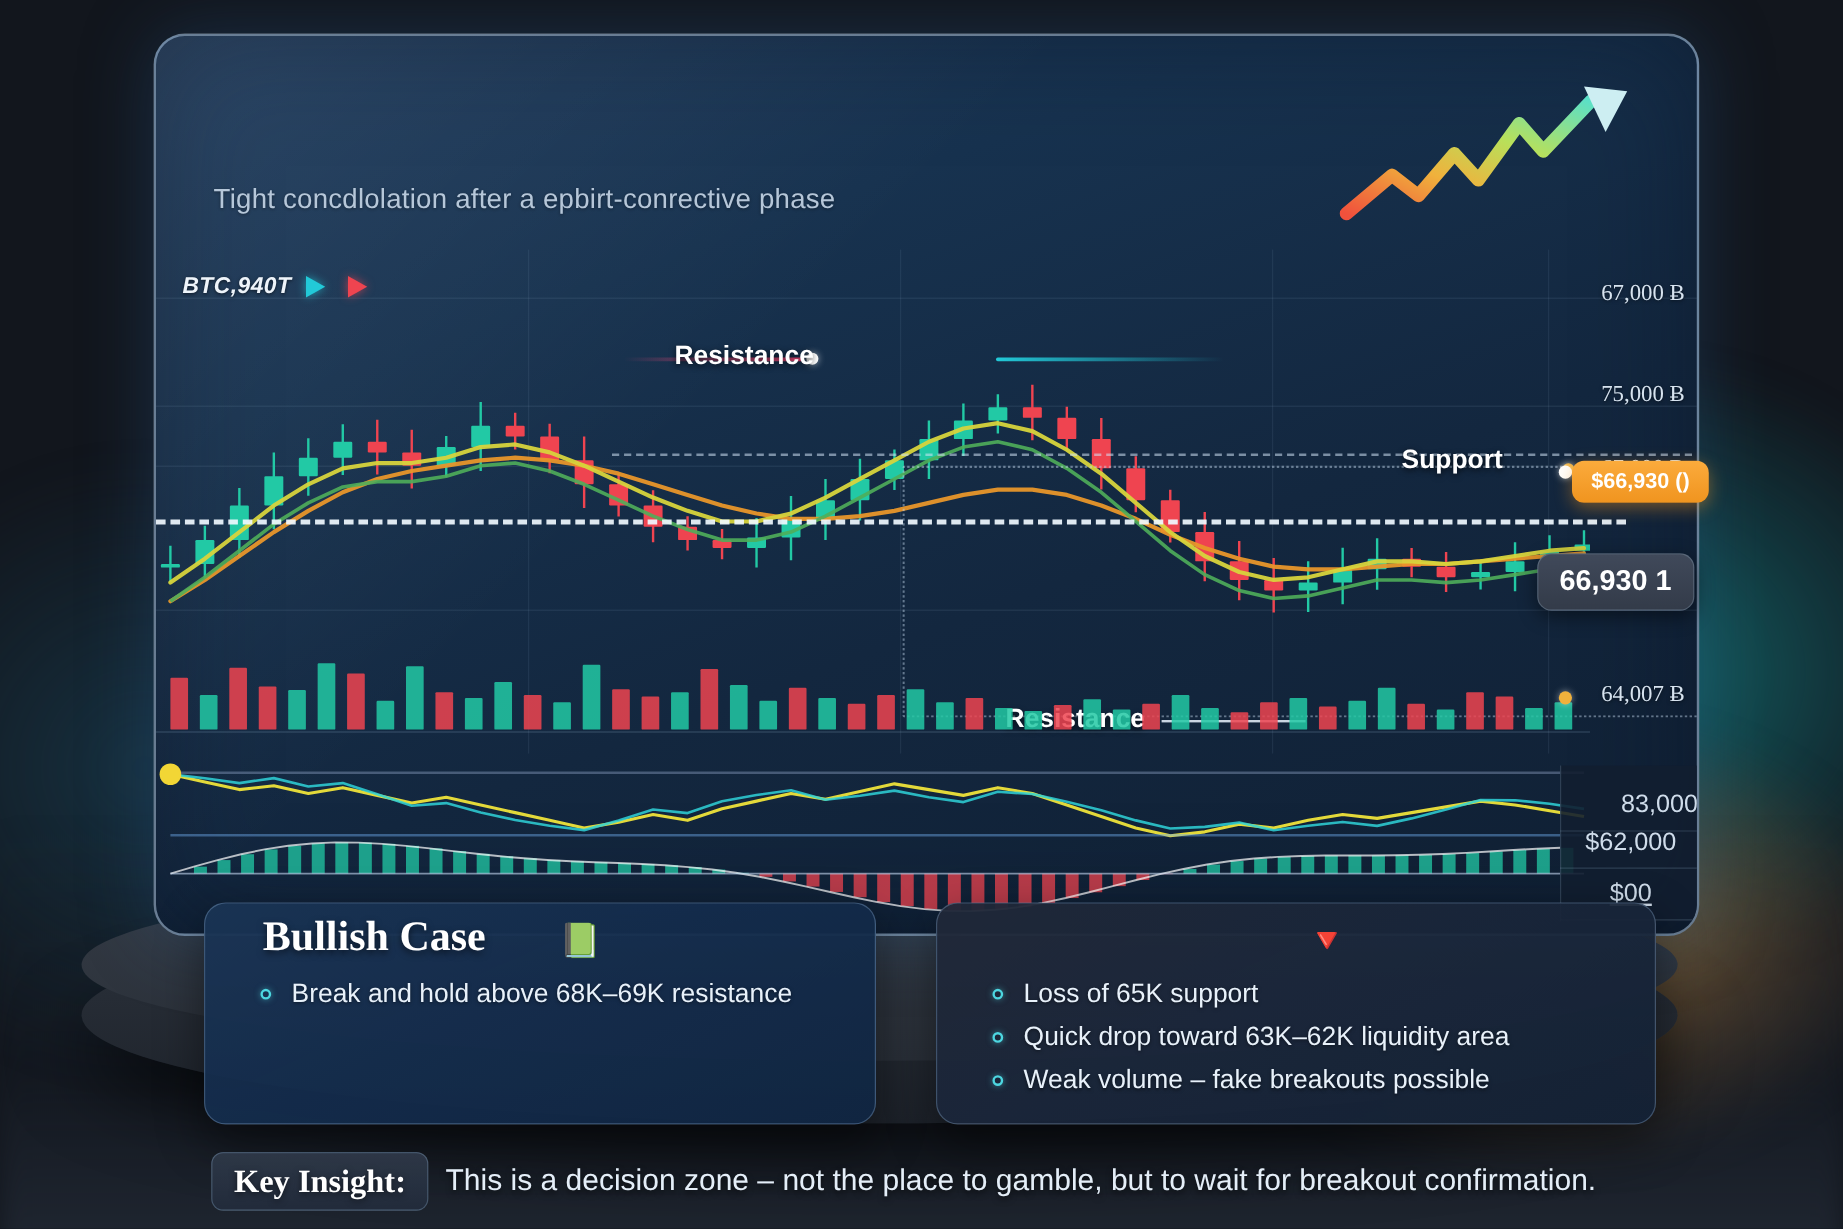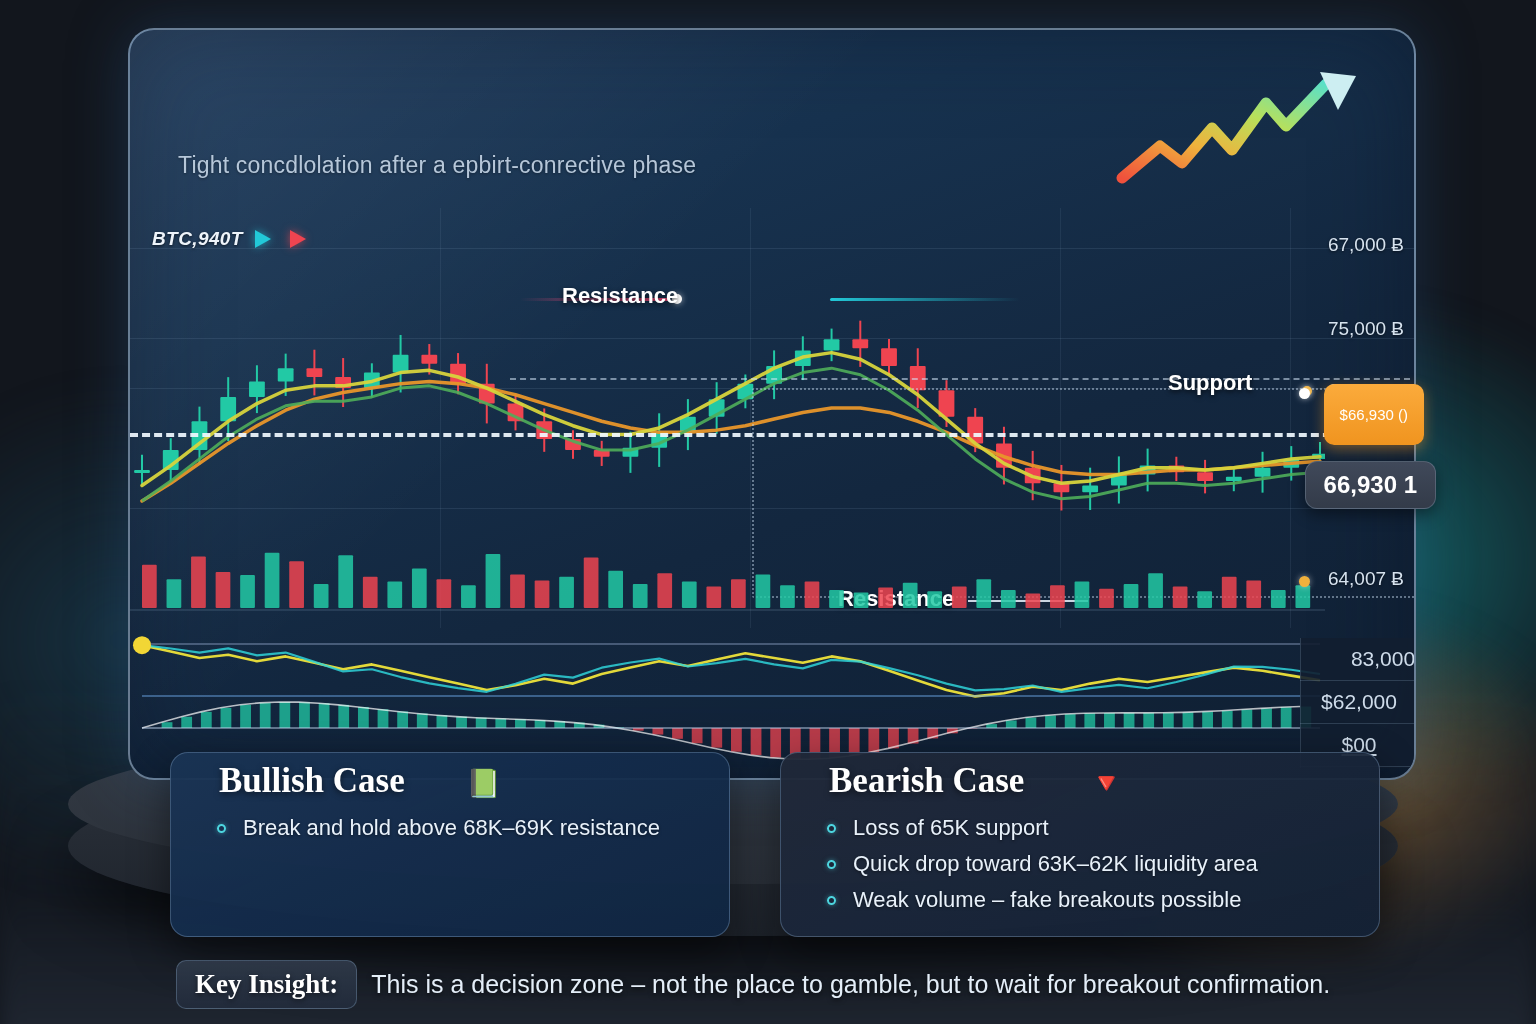--- a/index.html
+++ b/index.html
@@ -126,29 +126,30 @@
     position:absolute; height:0; border-top:2px dashed rgba(210,228,245,.55);
   }
   .dotted-box {
     position:absolute; border:2px dotted rgba(200,220,240,.45); border-radius:2px;
   }
   
   .price-axis { position:absolute; right:0; top:178px; width:120px; height:560px; }
   .price-tick {
     position:absolute; right:10px; font-size:19px; color:#d7e3ef; white-space:nowrap;
     text-shadow:0 1px 3px rgba(0,0,0,.55);
+    font-family:Liberation Serif, serif;
   }
   .price-tick-dot {
     position:absolute; width:11px; height:11px; border-radius:50%;
     box-shadow:0 0 6px rgba(255,255,255,.5);
   }
   .badge-orange {
-    position:absolute; right:8px; padding:22px 16px; border-radius:10px;
+    position:absolute; right:8px; padding:7px 16px; border-radius:10px;
     background:linear-gradient(to bottom,#fbab3c,#f0941f);
-    color:#ffffff; font-size:15px; font-weight:normal; white-space:nowrap;
+    color:#ffffff; font-size:18px; font-weight:bold; white-space:nowrap;
     box-shadow:0 4px 14px rgba(240,148,31,.45);
   }
   .badge-dark {
     position:absolute; right:8px; padding:9px 18px; border-radius:12px;
     background:linear-gradient(to bottom,#40495a,#333b49);
     color:#ffffff; font-size:24px; font-weight:bold; white-space:nowrap;
     border:1px solid rgba(160,185,210,.28);
     box-shadow:0 5px 16px rgba(0,0,0,.45);
   }
   
@@ -496,52 +497,51 @@
           <rect x="1111.4666666666667" y="501.5568020507742" width="10.798333333333334" height="18.443197949225805" fill="#22c9a5" opacity="0.75"></rect>
           <rect x="1131.1" y="500.3405714680344" width="10.798333333333334" height="19.659428531965602" fill="#22c9a5" opacity="0.75"></rect>
           <rect x="1150.7333333333333" y="499.24786078470663" width="10.798333333333334" height="20.75213921529337" fill="#22c9a5" opacity="0.75"></rect>
           <rect x="1170.3666666666666" y="498.49137689942216" width="10.798333333333334" height="21.508623100577836" fill="#22c9a5" opacity="0.75"></rect>
           <polyline points="12,520 31.633333333333333,514.205464858319 51.266666666666666,508.7258166659216 70.9,503.8492220154767 90.53333333333333,499.81304581905977 110.16666666666666,496.7847782014722 129.8,494.8498268880937 149.43333333333334,494.007331109038 169.06666666666666,494.1743346364617 188.7,495.1978042582486 208.33333333333331,496.87318336541705 227.96666666666667,498.96751031287016 247.6,501.2446756022718 267.23333333333335,503.4901874208372 286.8666666666667,505.5328824197338 306.5,507.26135054399566 326.1333333333333,508.63340464863967 345.76666666666665,509.6776592468221 365.4,510.4871120283706 385.0333333333333,511.2054609005872 404.66666666666663,512.0076513878537 424.3,513.0767554078648 443.93333333333334,514.5796699632574 463.56666666666666,516.6442529869308 483.2,519.3403700390778 502.8333333333333,522.6669244852924 522.4666666666667,526.5463265136298 542.1,530.8270865517519 561.7333333333333,535.2943757839636 581.3666666666667,539.6875675876987 601,543.7230444590039 620.6333333333333,547.1200007910343 640.2666666666667,549.6266501044055 659.9,551.0441894554932 679.5333333333333,551.2460898205051 699.1666666666666,550.1907472912335 718.8,547.9261981754069 738.4333333333333,544.5864029726541 758.0666666666666,540.3794573176115 777.6999999999999,535.5689046762552 797.3333333333333,530.4500219289763 816.9666666666667,525.3234534507394 836.6,520.4688301511475 856.2333333333333,516.1210005142591 875.8666666666667,512.4512221752508 895.5,509.55514390295485 915.1333333333333,507.4487026707223 934.7666666666667,506.07224163497307 954.4,505.3023068222418 974.0333333333333,504.969790631409 993.6666666666666,504.88244030265054 1013.3,504.8493062398762 1032.9333333333334,504.70451408280053 1052.5666666666666,504.3278252248357 1072.2,503.65979450357634 1091.8333333333333,502.70990530252624 1111.4666666666667,501.5568020507742 1131.1,500.3405714680344 1150.7333333333333,499.24786078470663 1170.3666666666666,498.49137689942216" fill="none" stroke="#ffffff" stroke-width="1.6" opacity="0.7"></polyline>
           <line x1="12" y1="520" x2="1190" y2="520" stroke="rgba(200,220,245,.6)" stroke-width="1.5"></line>
         </g>
     </svg>
 
     <div class="lower-axis-box">
-      <div class="lower-axis-row" style="top:0px;padding-left:48px;">83,000</div>
+      <div class="lower-axis-row" style="top:12px;padding-left:48px;">83,000</div>
       <div class="lower-axis-row" style="top:43px;">$62,000</div>
       <div class="lower-axis-row" style="top:86px;text-decoration:underline;">$00</div>
     </div>
   </div>
 
   <div class="price-axis">
     <div class="price-tick" style="top:26px;">67,000 Ƀ</div>
     <div class="price-tick" style="top:110px;">75,000 Ƀ</div>
     <div class="price-tick-dot" style="right:104px;top:180px;background:#ffffff;"></div>
     <div class="price-tick" style="top:172px;">67,000 Ƀ</div>
     <div class="price-tick-dot" style="right:104px;top:368px;background:#f0b13c;"></div>
     <div class="price-tick" style="top:360px;">64,007 Ƀ</div>
   </div>
 </div>
 
 <div class="badge-orange" style="position:absolute;right:112px;top:384px;">$66,930 ()</div>
-<div class="badge-dark" style="position:absolute;right:100px;top:461px;margin-left:40px;">66,930 1</div>
+<div class="badge-dark" style="position:absolute;right:124px;top:461px;margin-left:40px;">66,930 1</div>
 
 <div class="card card-bull">
   <div class="card-title">Bullish Case</div>
   <div class="card-emoji" style="left:295px;">📗</div>
   <div class="bullets">
     <div class="bullet">
       <span class="bullet-dot"></span>
       <span class="bullet-text">Break and hold above 68K–69K resistance</span>
     </div>
   </div>
 </div>
 
 <div class="card card-bear">
-  <div class="card-title">Bearish Case</div>
   <div class="card-emoji" style="left:308px;">🔻</div>
   <div class="bullets">
     <div class="bullet">
       <span class="bullet-dot"></span>
       <span class="bullet-text">Loss of 65K support</span>
     </div>
     <div class="bullet">
       <span class="bullet-dot"></span>
       <span class="bullet-text">Quick drop toward 63K–62K liquidity area</span>
     </div>

